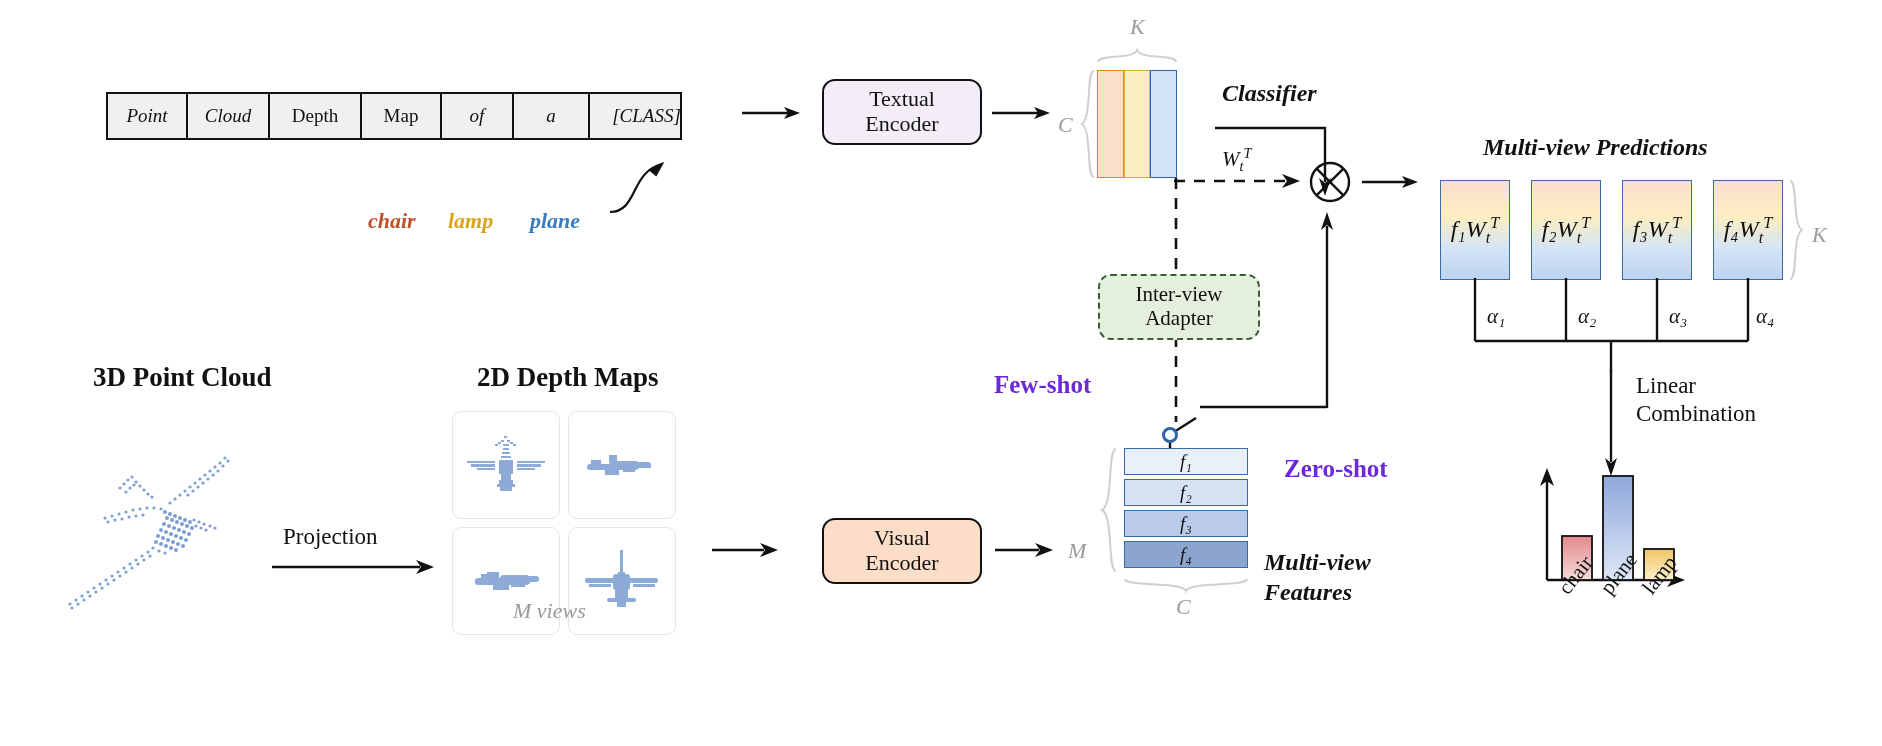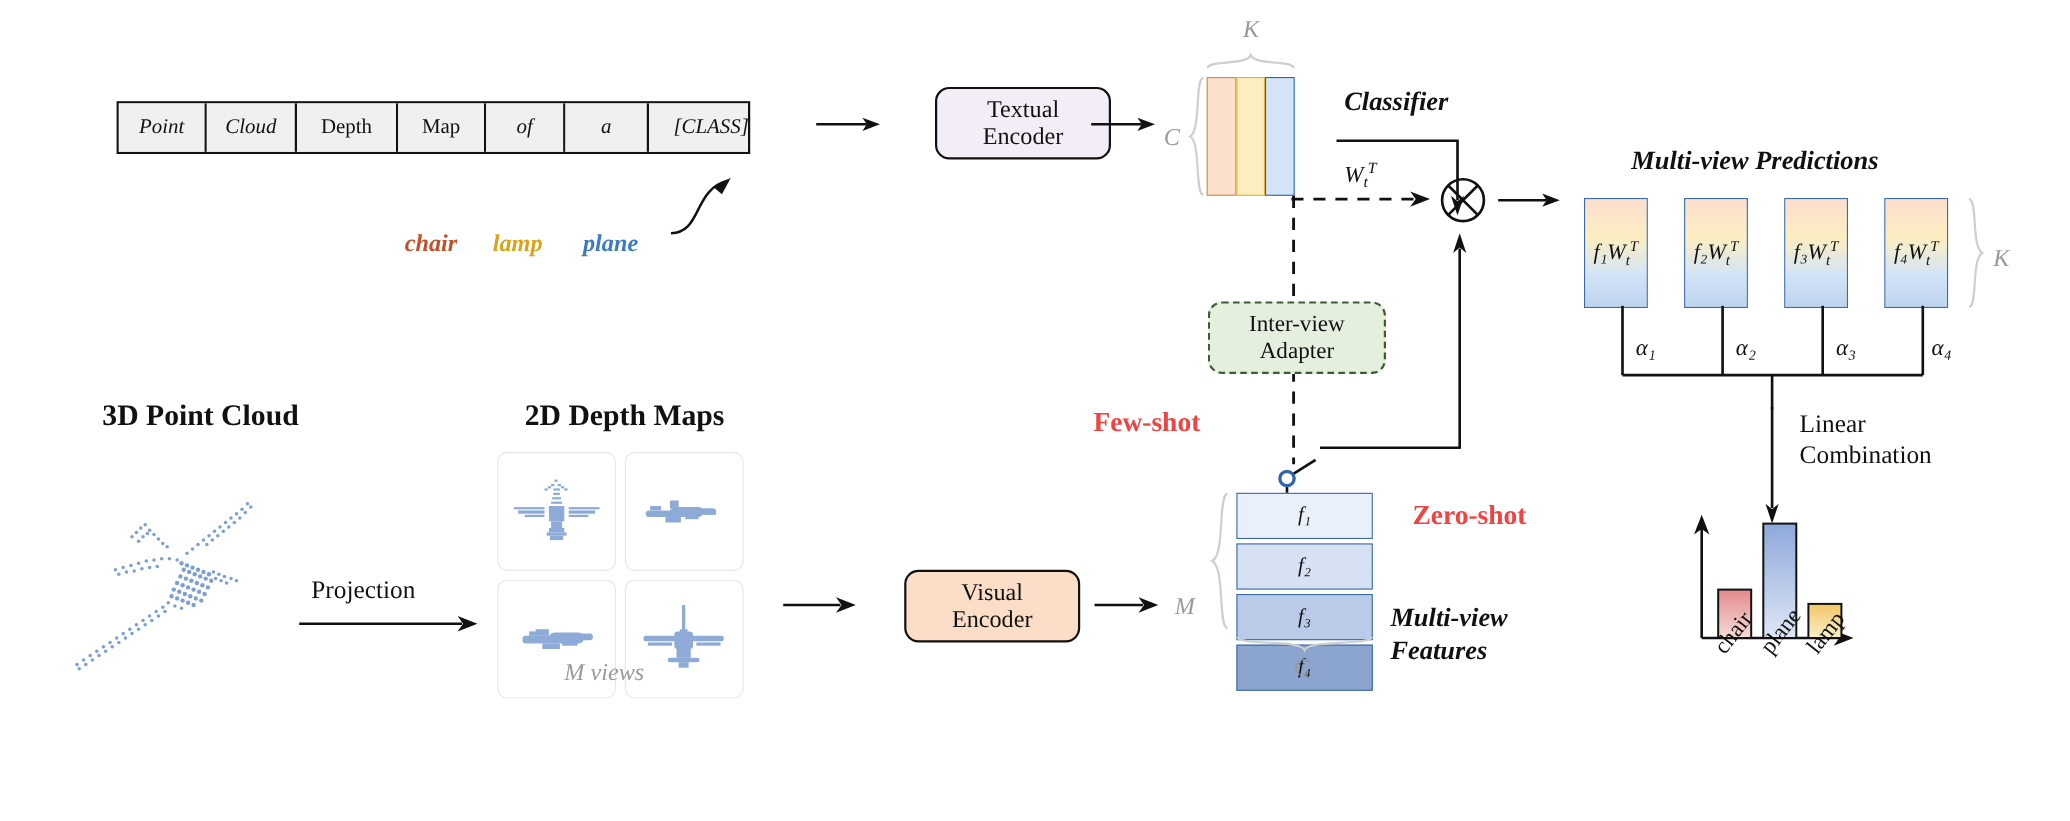--- a/index.html
+++ b/index.html
@@ -14,53 +14,53 @@
          align-items:center;justify-content:center;font-size:19px;background:#f0f0f0;}
   .token:last-child{border-right:none;padding-left:23px;}
   .token.it{font-style:italic;}
 
   
   .clsword{font-style:italic;font-size:22px;font-weight:600;}
 
   
   .pill{border:2.6px solid #111;border-radius:13px;display:flex;flex-direction:column;
         align-items:center;justify-content:center;line-height:1.12;font-size:22px;}
-  #textual-encoder{left:850px;top:79px;width:156px;height:62px;background:#f2edf6;}
+  #textual-encoder{left:822px;top:79px;width:156px;height:62px;background:#f2edf6;}
   #visual-encoder{left:822px;top:518px;width:156px;height:62px;background:#fbddc8;}
 
   
   #adapter{left:1098px;top:274px;width:158px;height:62px;background:#e4efdd;
            border:2.4px dashed #3c5c34;border-radius:13px;display:flex;flex-direction:column;
            align-items:center;justify-content:center;line-height:1.12;font-size:21px;}
 
   
   #classifier-matrix{left:1097px;top:70px;width:80px;height:108px;display:flex;}
   .cmcol{flex:1;box-sizing:border-box;}
   .cm1{background:#fbdfcd;border:1.8px solid #e08a2e;}
   .cm2{background:#fdeec2;border:1.8px solid #e0b42e;}
   .cm3{background:#d3e4f7;border:1.8px solid #2f63ad;}
 
   
   .dimlabel{color:#9a9a9a;font-style:italic;font-size:22px;}
-  .greylabel{color:#ef4444;font-size:25px;font-weight:600;}
+  .greylabel{color:#6d28d9;font-size:25px;font-weight:600;}
   .plainlabel{font-size:23px;}
   .mathlabel{font-style:italic;font-size:21px;}
   .sec-title{font-size:27px;font-weight:600;}
   .italic-title{font-style:italic;font-weight:700;font-size:24px;}
 
   
   #feature-stack{left:1124px;top:448px;width:124px;}
-  .frow{height:42px;border:1.7px solid #3a6ba5;box-sizing:border-box;margin-bottom:4px;
+  .frow{height:27px;border:1.7px solid #3a6ba5;box-sizing:border-box;margin-bottom:4px;
         display:flex;align-items:center;justify-content:center;font-size:19px;font-style:italic;}
   .frow:last-child{margin-bottom:0;}
 
   
-  .predbox{position:absolute;width:58px;height:100px;border:1.8px solid #3a6ba5;
+  .predbox{position:absolute;width:70px;height:100px;border:1.8px solid #3a6ba5;
            box-sizing:border-box;display:flex;align-items:center;justify-content:center;
-           font-size:20px;font-style:italic;
+           font-size:24px;font-style:italic;
            background:linear-gradient(180deg,#fbdfcd 0%,#fdeec2 36%,#d3e4f7 70%,#bed3ee 100%);}
 
   
   .tile{position:absolute;width:106px;height:106px;border:1px solid #e6e6e6;border-radius:9px;
         background:#fff;overflow:hidden;}
 
   svg{overflow:visible;}
   .ln{stroke:#111;stroke-width:2.4;fill:none;}
   .lnthin{stroke:#111;stroke-width:2.2;fill:none;}
   .brace{stroke:#cfcfcf;stroke-width:2;fill:none;}

